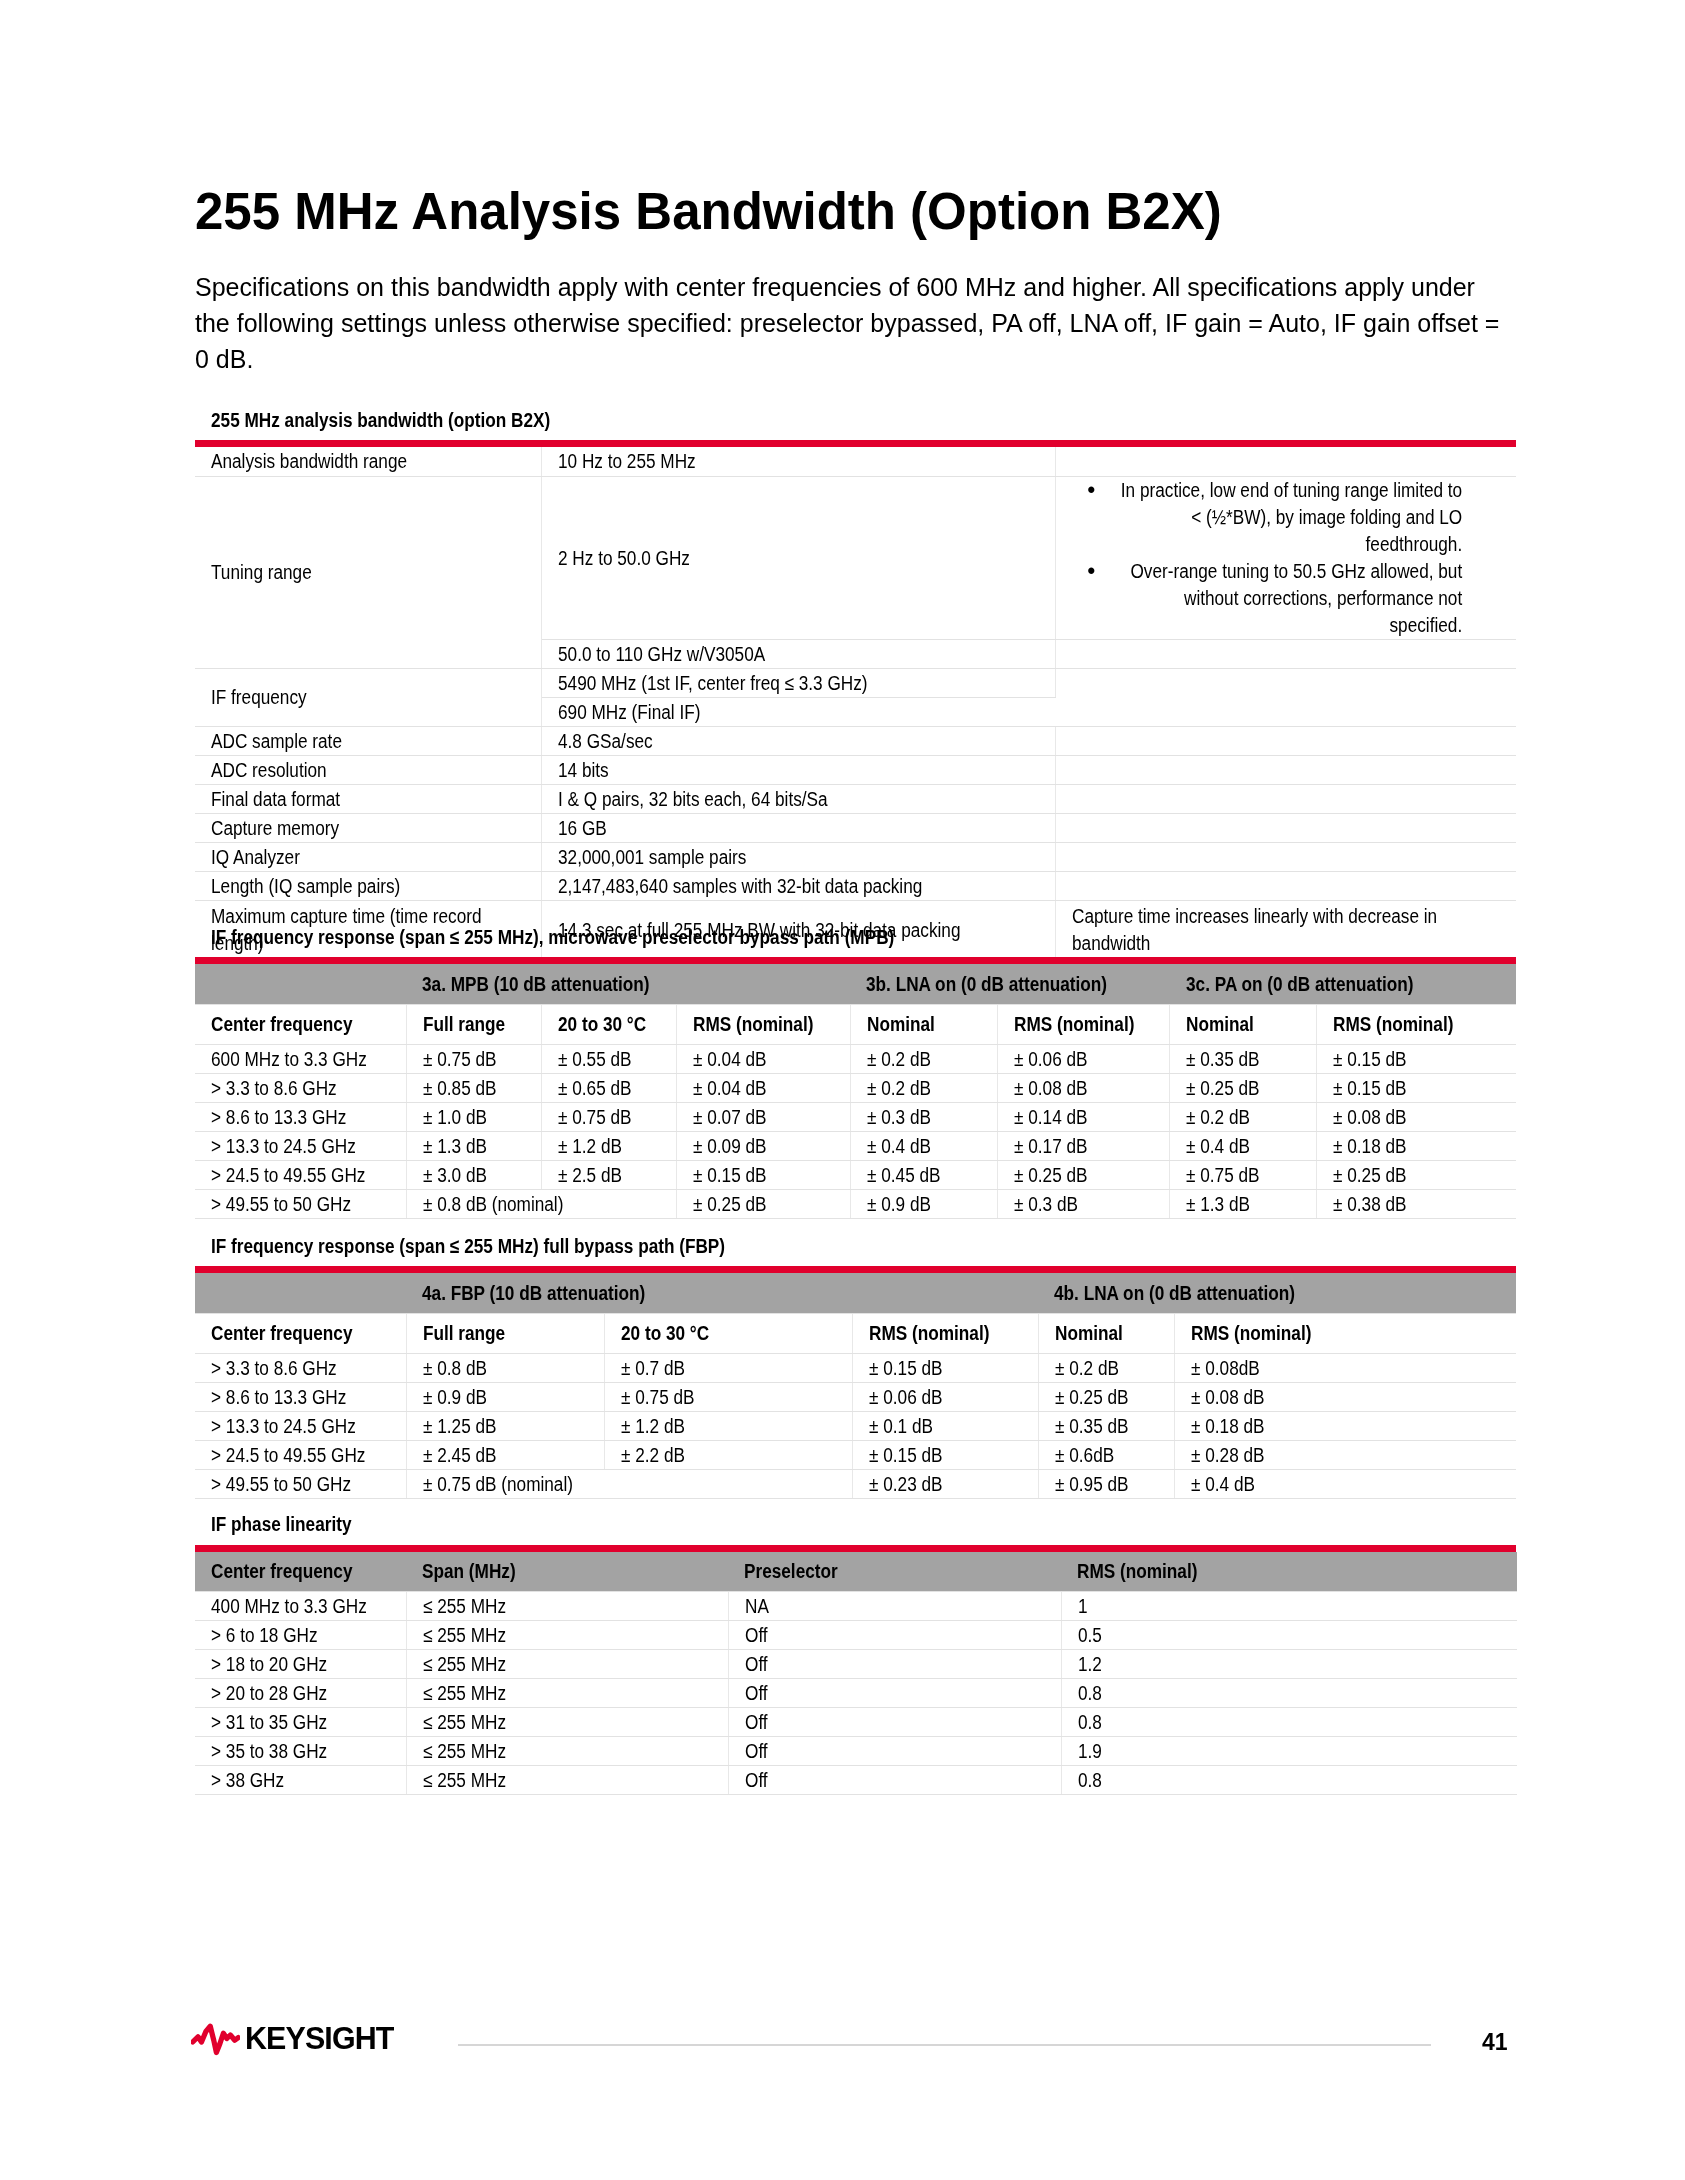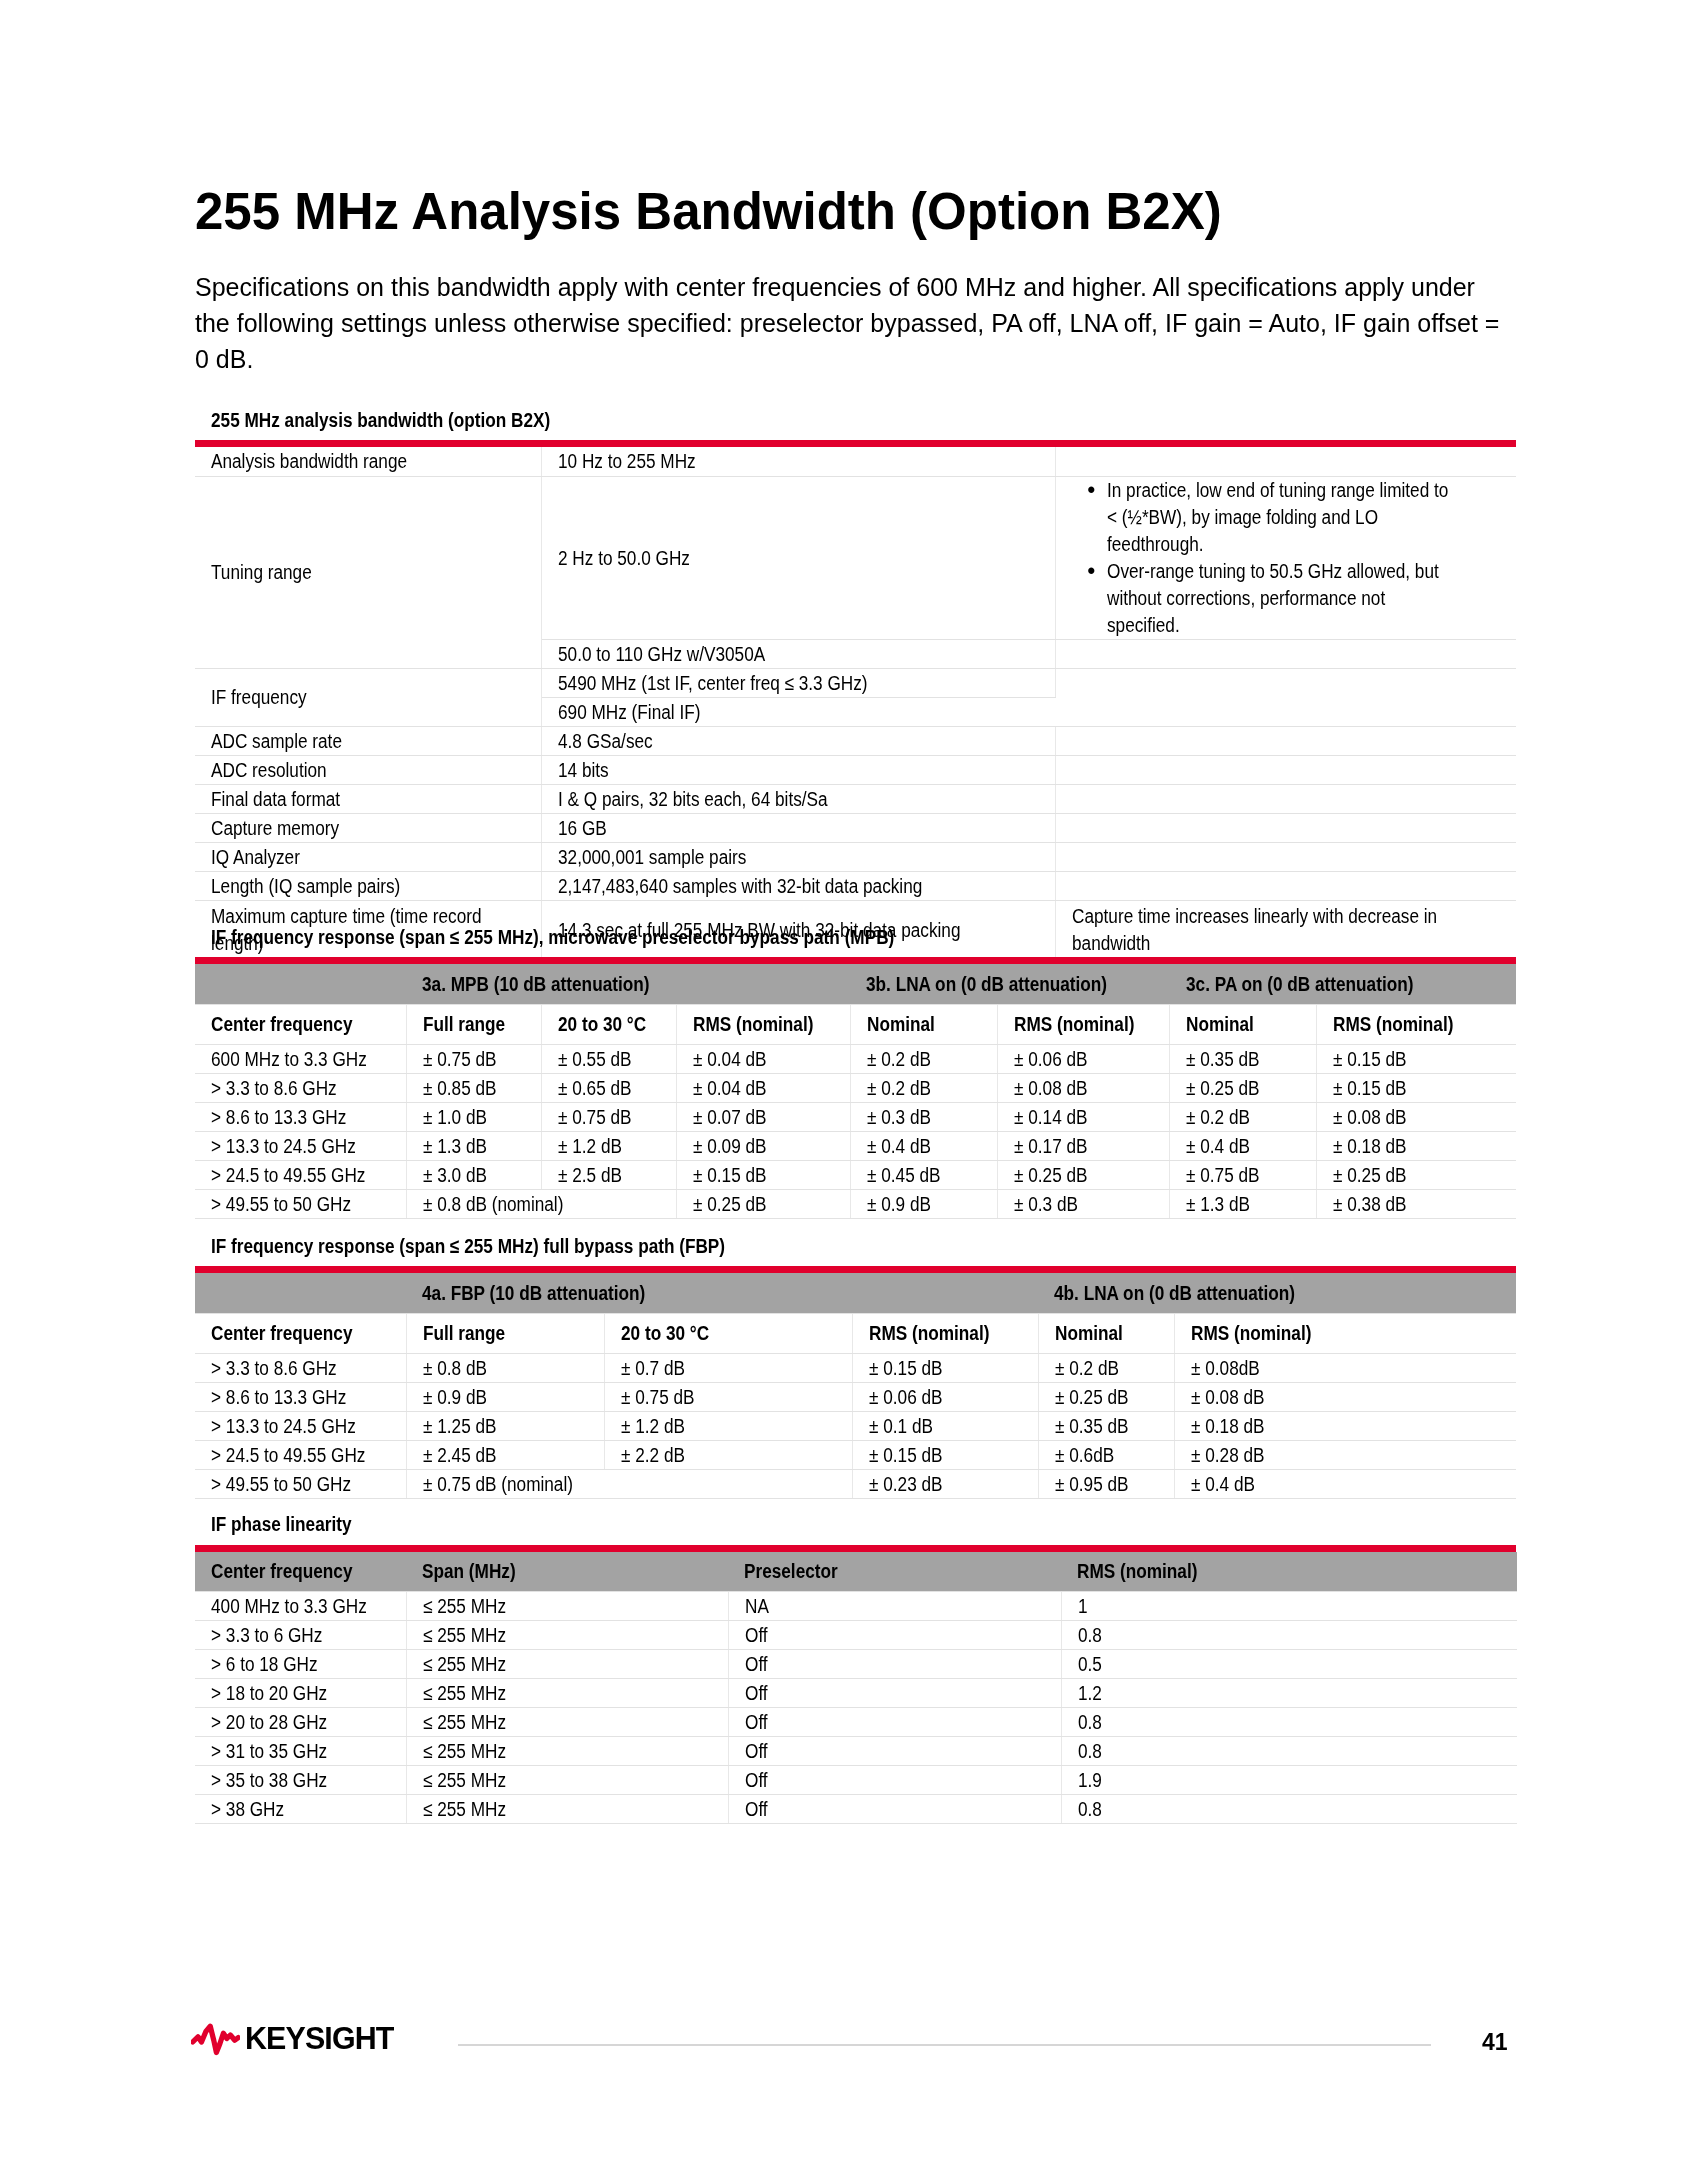--- a/index.html
+++ b/index.html
@@ -9,21 +9,21 @@
   .intro { position: absolute; top: 269px; left: 0; width: 1317px; margin: 0; font-size: 25px; line-height: 36px; }
   .sec-title { position: absolute; left: 16px; font-size: 20px; font-weight: bold; transform: scaleX(0.86); transform-origin: left center; white-space: nowrap; }
   .redbar { position: absolute; left: 0; width: 1321px; height: 7px; background: #e1002d; }
   table { position: absolute; left: 0; width: 1321px; border-collapse: collapse; table-layout: fixed; font-size: 20px; }
   td, th { padding: 0 0 0 16px; text-align: left; vertical-align: middle; border-bottom: 1.8px solid #e2e2e2; border-right: 1.8px solid #e8e8e8; white-space: nowrap; overflow: visible; font-weight: normal; }
   td:last-child, th:last-child { border-right: none; }
   .cn { display: inline-block; transform: scaleX(0.86); transform-origin: left center; }
   .grey th { background: #a3a3a3; font-weight: bold; border-right: none; }
   .hdr th { font-weight: bold; }
   .spec td { height: 28px; }
-  .notes ul { margin: 0; padding: 0 0 0 17.6px; list-style: none; }
+  .notes ul { margin: 0; padding: 0 0 0 17.6px; list-style: none; text-align: right; }
   .notes li { position: relative; padding-left: 17.6px; line-height: 27px; white-space: normal; }
   .notes li::before { content: "•"; position: absolute; left: -1.8px; top: 0; font-size: 23px; }
   .wrap { white-space: normal; line-height: 27px; }
   .footer-line { position: absolute; left: 458px; top: 2044px; width: 973px; height: 1.8px; background: #d6d6d6; }
   .logo { position: absolute; left: 191px; top: 2020px; display: flex; align-items: center; }
   .logo-text { font-size: 32px; font-weight: bold; letter-spacing: -0.9px; transform: scaleX(0.95); transform-origin: left center; margin-left: 5.3px; }
   .page-num { position: absolute; left: 1482px; top: 2029px; font-size: 23px; font-weight: bold; }
 </style>
 </head>
 <body>
@@ -287,26 +287,20 @@
         </tr>
     </tbody>
       <tbody id="phase-body">
         <tr>
           <td style="height: 28px;"><span class="cn">400 MHz to 3.3 GHz</span></td>
           <td><span class="cn">≤ 255 MHz</span></td>
           <td><span class="cn">NA</span></td>
           <td><span class="cn">1</span></td>
         </tr>
         <tr>
-          <td style="height: 28px;"><span class="cn">&gt; 3.3 to 6 GHz</span></td>
-          <td><span class="cn">≤ 255 MHz</span></td>
-          <td><span class="cn">Off</span></td>
-          <td><span class="cn">0.8</span></td>
-        </tr>
-        <tr>
           <td style="height: 28px;"><span class="cn">&gt; 6 to 18 GHz</span></td>
           <td><span class="cn">≤ 255 MHz</span></td>
           <td><span class="cn">Off</span></td>
           <td><span class="cn">0.5</span></td>
         </tr>
         <tr>
           <td style="height: 28px;"><span class="cn">&gt; 18 to 20 GHz</span></td>
           <td><span class="cn">≤ 255 MHz</span></td>
           <td><span class="cn">Off</span></td>
           <td><span class="cn">1.2</span></td>

